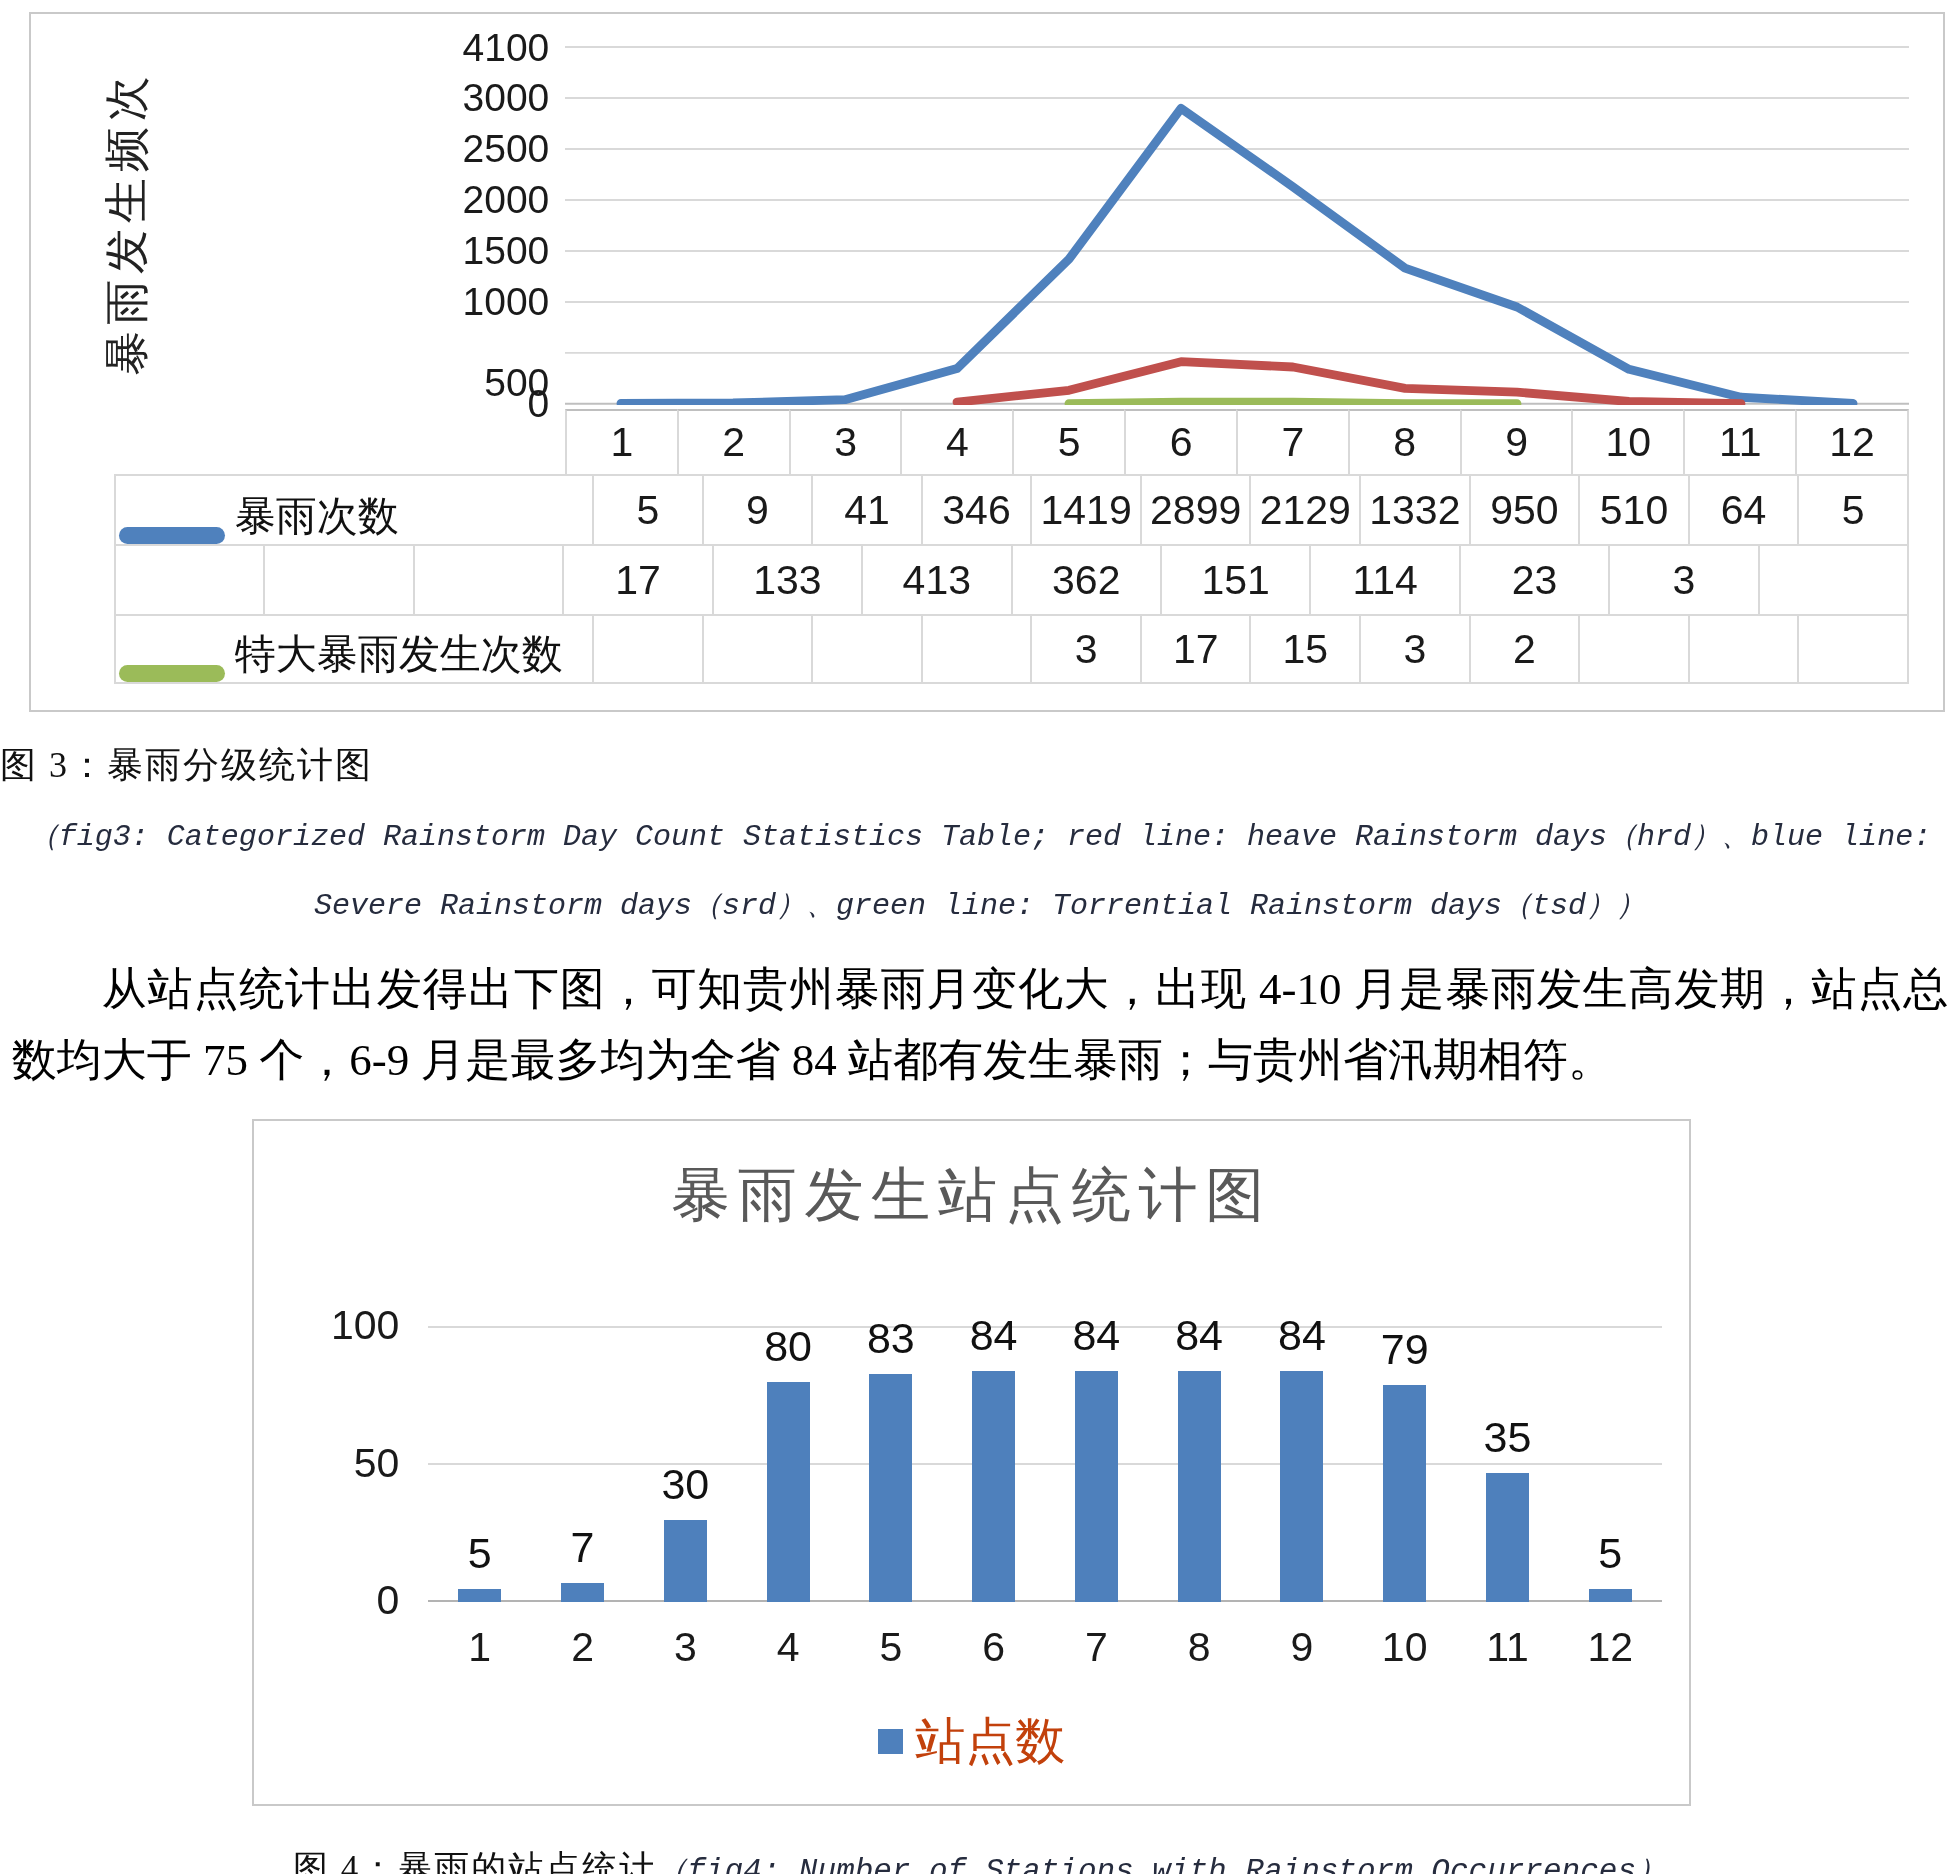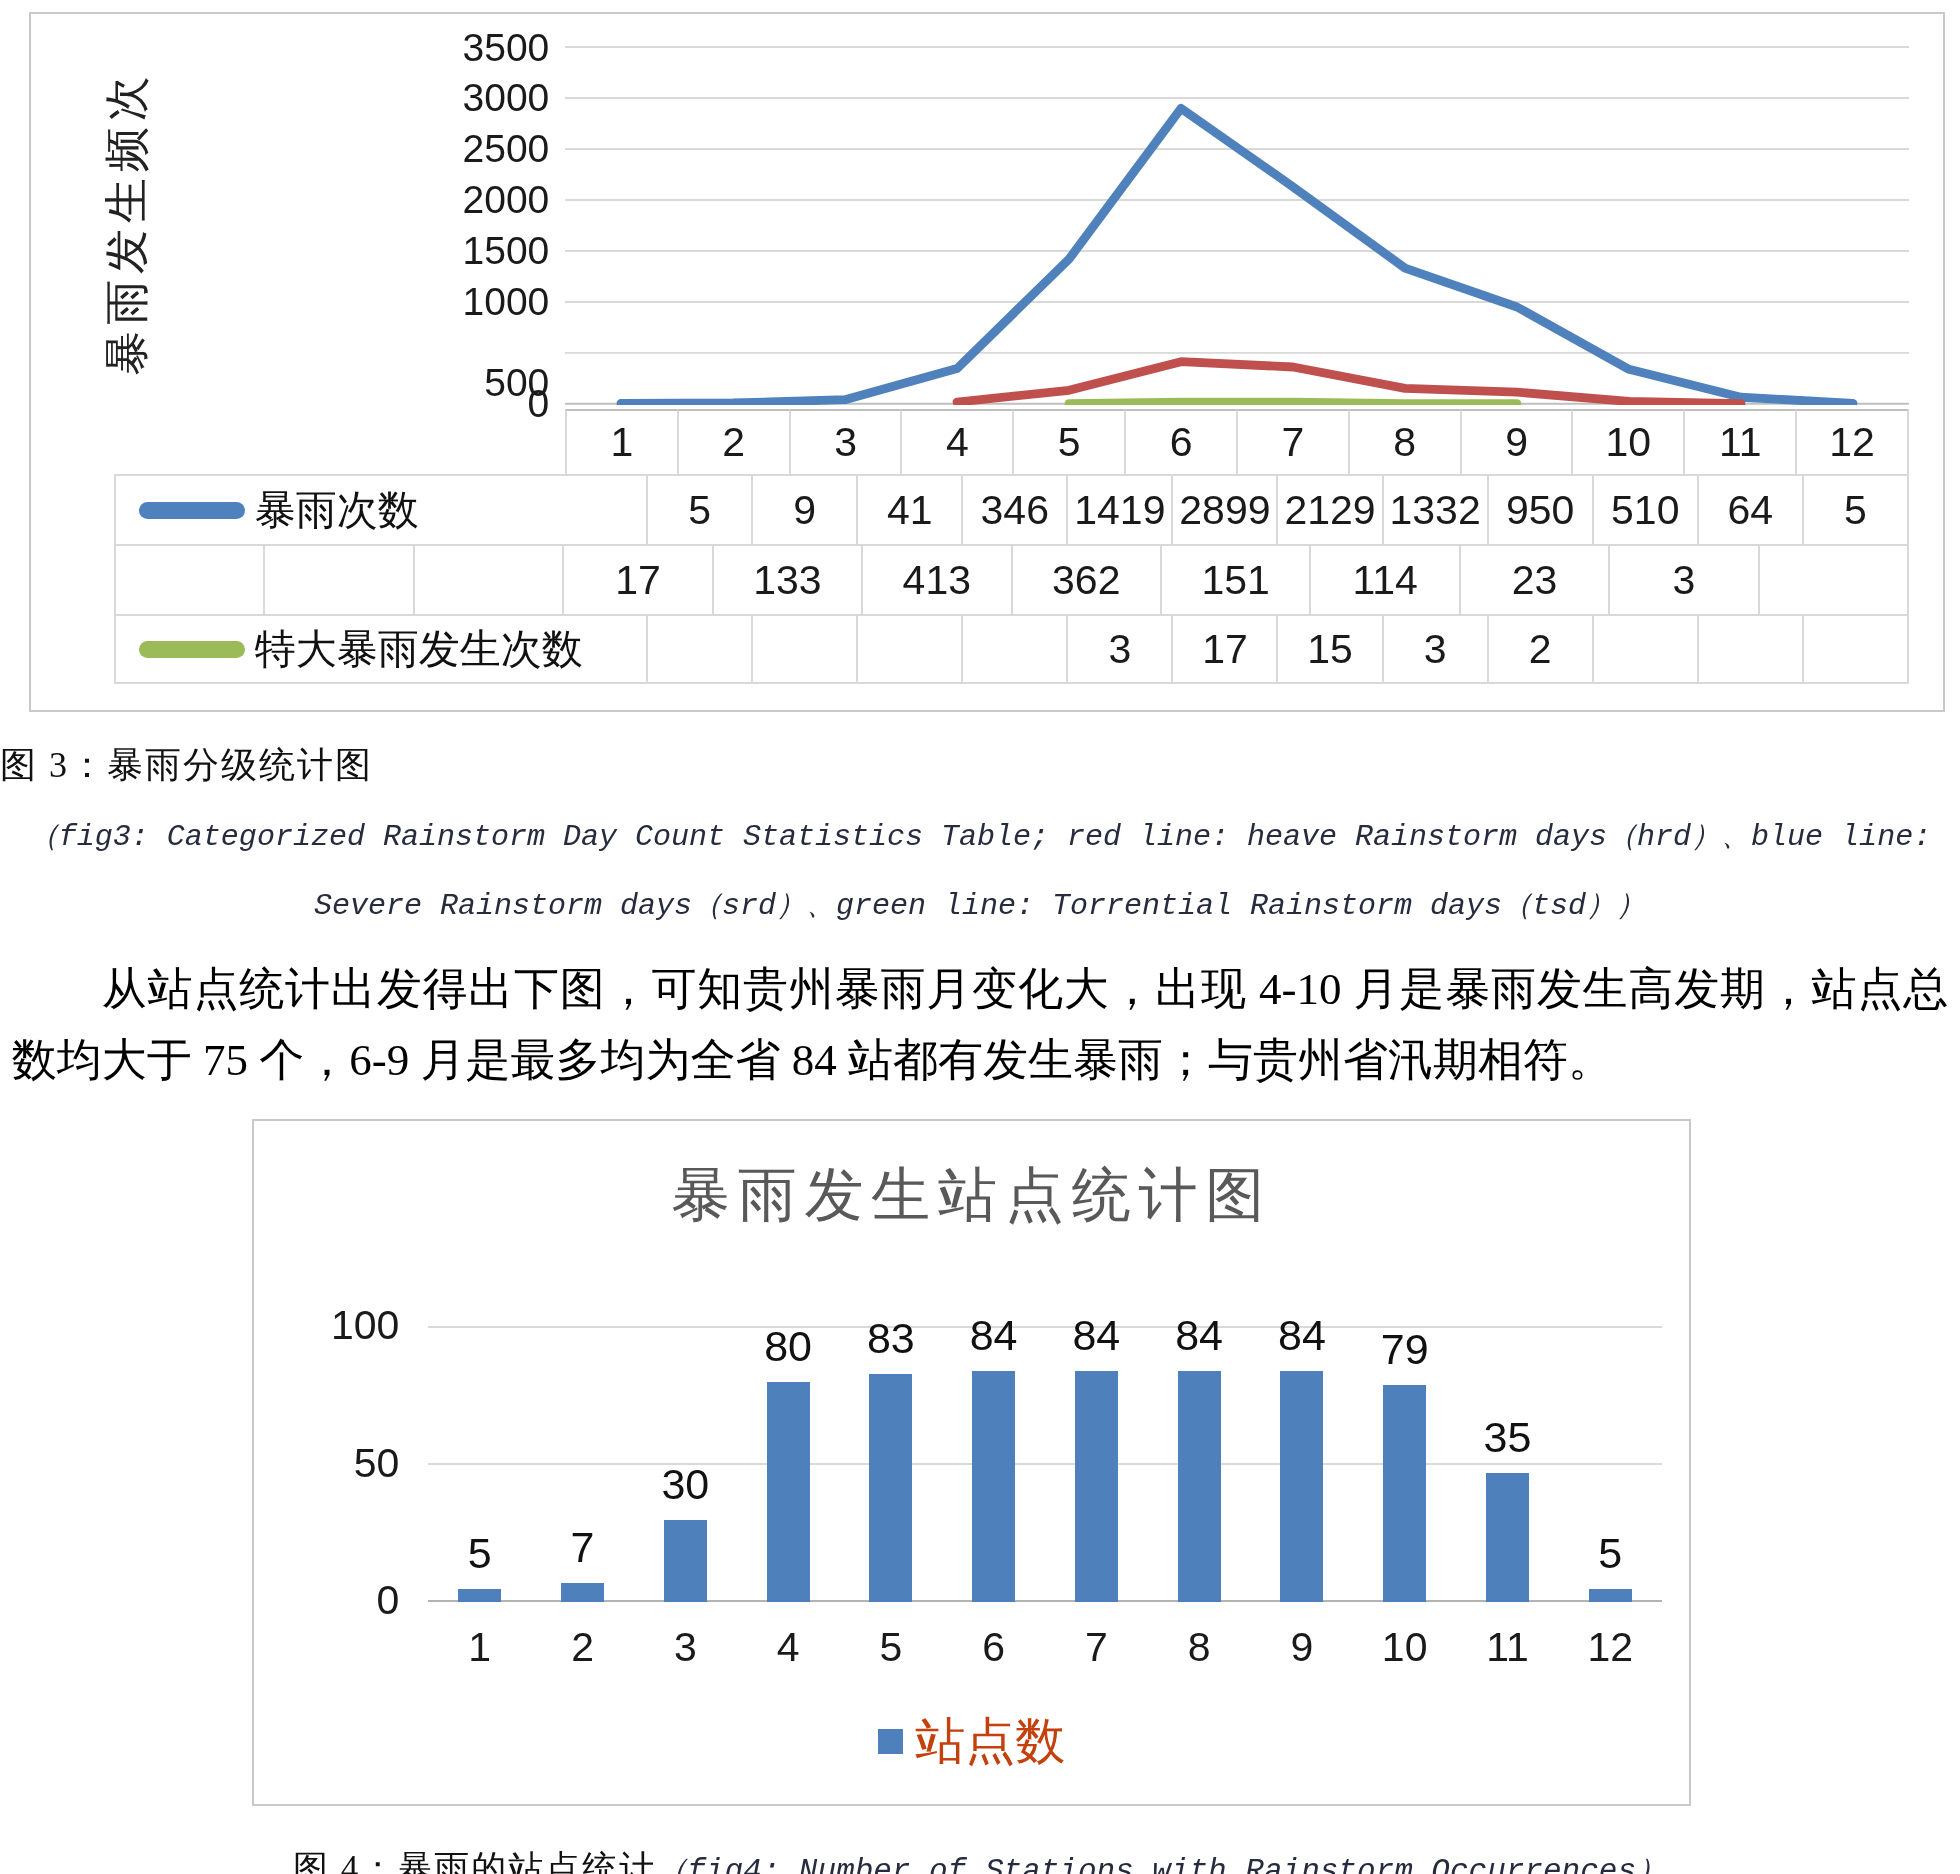--- a/index.html
+++ b/index.html
@@ -15,23 +15,23 @@
   .y-tick { position:absolute; right:15.7px; width:216px; text-align:right; font-size:39px; line-height:47px; color:#1a1a1a; }
   .plot-area { width:1344px; flex:none; }
 
   .month-row { display:flex; margin-left:534px; margin-right:34px; height:65px; }
   .m-cell { flex:1; border-left:2px solid #d9d9d9; border-top:2px solid #bfbfbf;
             display:flex; align-items:center; justify-content:center; font-size:41px; }
   .m-cell:last-child { border-right:2px solid #d9d9d9; }
 
   .t-row { display:flex; margin-left:83px; margin-right:34px; height:70px; }
   .t-row.last .name-cell, .t-row.last .v-cell { border-bottom:2px solid #d9d9d9; }
-  .name-cell { width:532px; flex:none; box-sizing:border-box; padding-left:23px;
+  .name-cell { width:478px; flex:none; box-sizing:border-box; padding-left:3px;
                border-left:2px solid #d9d9d9; border-top:2px solid #d9d9d9;
-               display:flex; align-items:center; }
+               display:flex; align-items:flex-end; }
   .swatch { width:106px; height:17.6px; border-radius:8.8px; margin-right:9.8px; flex:none; }
   .s-name { font-family:"Liberation Serif",serif; font-size:41px; color:#111; white-space:nowrap; }
   .v-cell { flex:1; border-left:2px solid #d9d9d9; border-top:2px solid #d9d9d9;
             display:flex; align-items:center; justify-content:center; font-size:41px; }
   .v-cell:last-child { border-right:2px solid #d9d9d9; }
 
   
   .cap3 { text-align:left; margin-top:29px; font-family:"Liberation Serif",serif; font-size:36px; color:#111; letter-spacing:2px; }
   .cap-en { text-align:center; font-family:"Liberation Mono",monospace; font-style:italic; font-size:30px; color:#262c3e; }
   .cap-en.l1 { margin-top:25.5px; }
@@ -65,21 +65,21 @@
   .cap4 .en { font-family:"Liberation Mono",monospace; font-style:italic; font-size:31px; color:#262c3e; }
 </style>
 </head>
 <body>
 
 <div class="fig3-box">
   <div class="plot-row">
     <div class="plot-left">
       <div class="vtitle">暴雨发生频次</div>
       <div id="fig3-yticks">
-          <div class="y-tick" style="top: -15.7px;">3500</div>
+          <div class="y-tick" style="top: -15.7px;">4100</div>
           <div class="y-tick" style="top: 35px;">3000</div>
           <div class="y-tick" style="top: 86px;">2500</div>
           <div class="y-tick" style="top: 137px;">2000</div>
           <div class="y-tick" style="top: 188px;">1500</div>
           <div class="y-tick" style="top: 239px;">1000</div>
           <div class="y-tick" style="top: 290px; margin-top: 30px;">500</div>
           <div class="y-tick" style="top: 341px;">0</div>
         </div>
     </div>
     <div class="plot-area">

